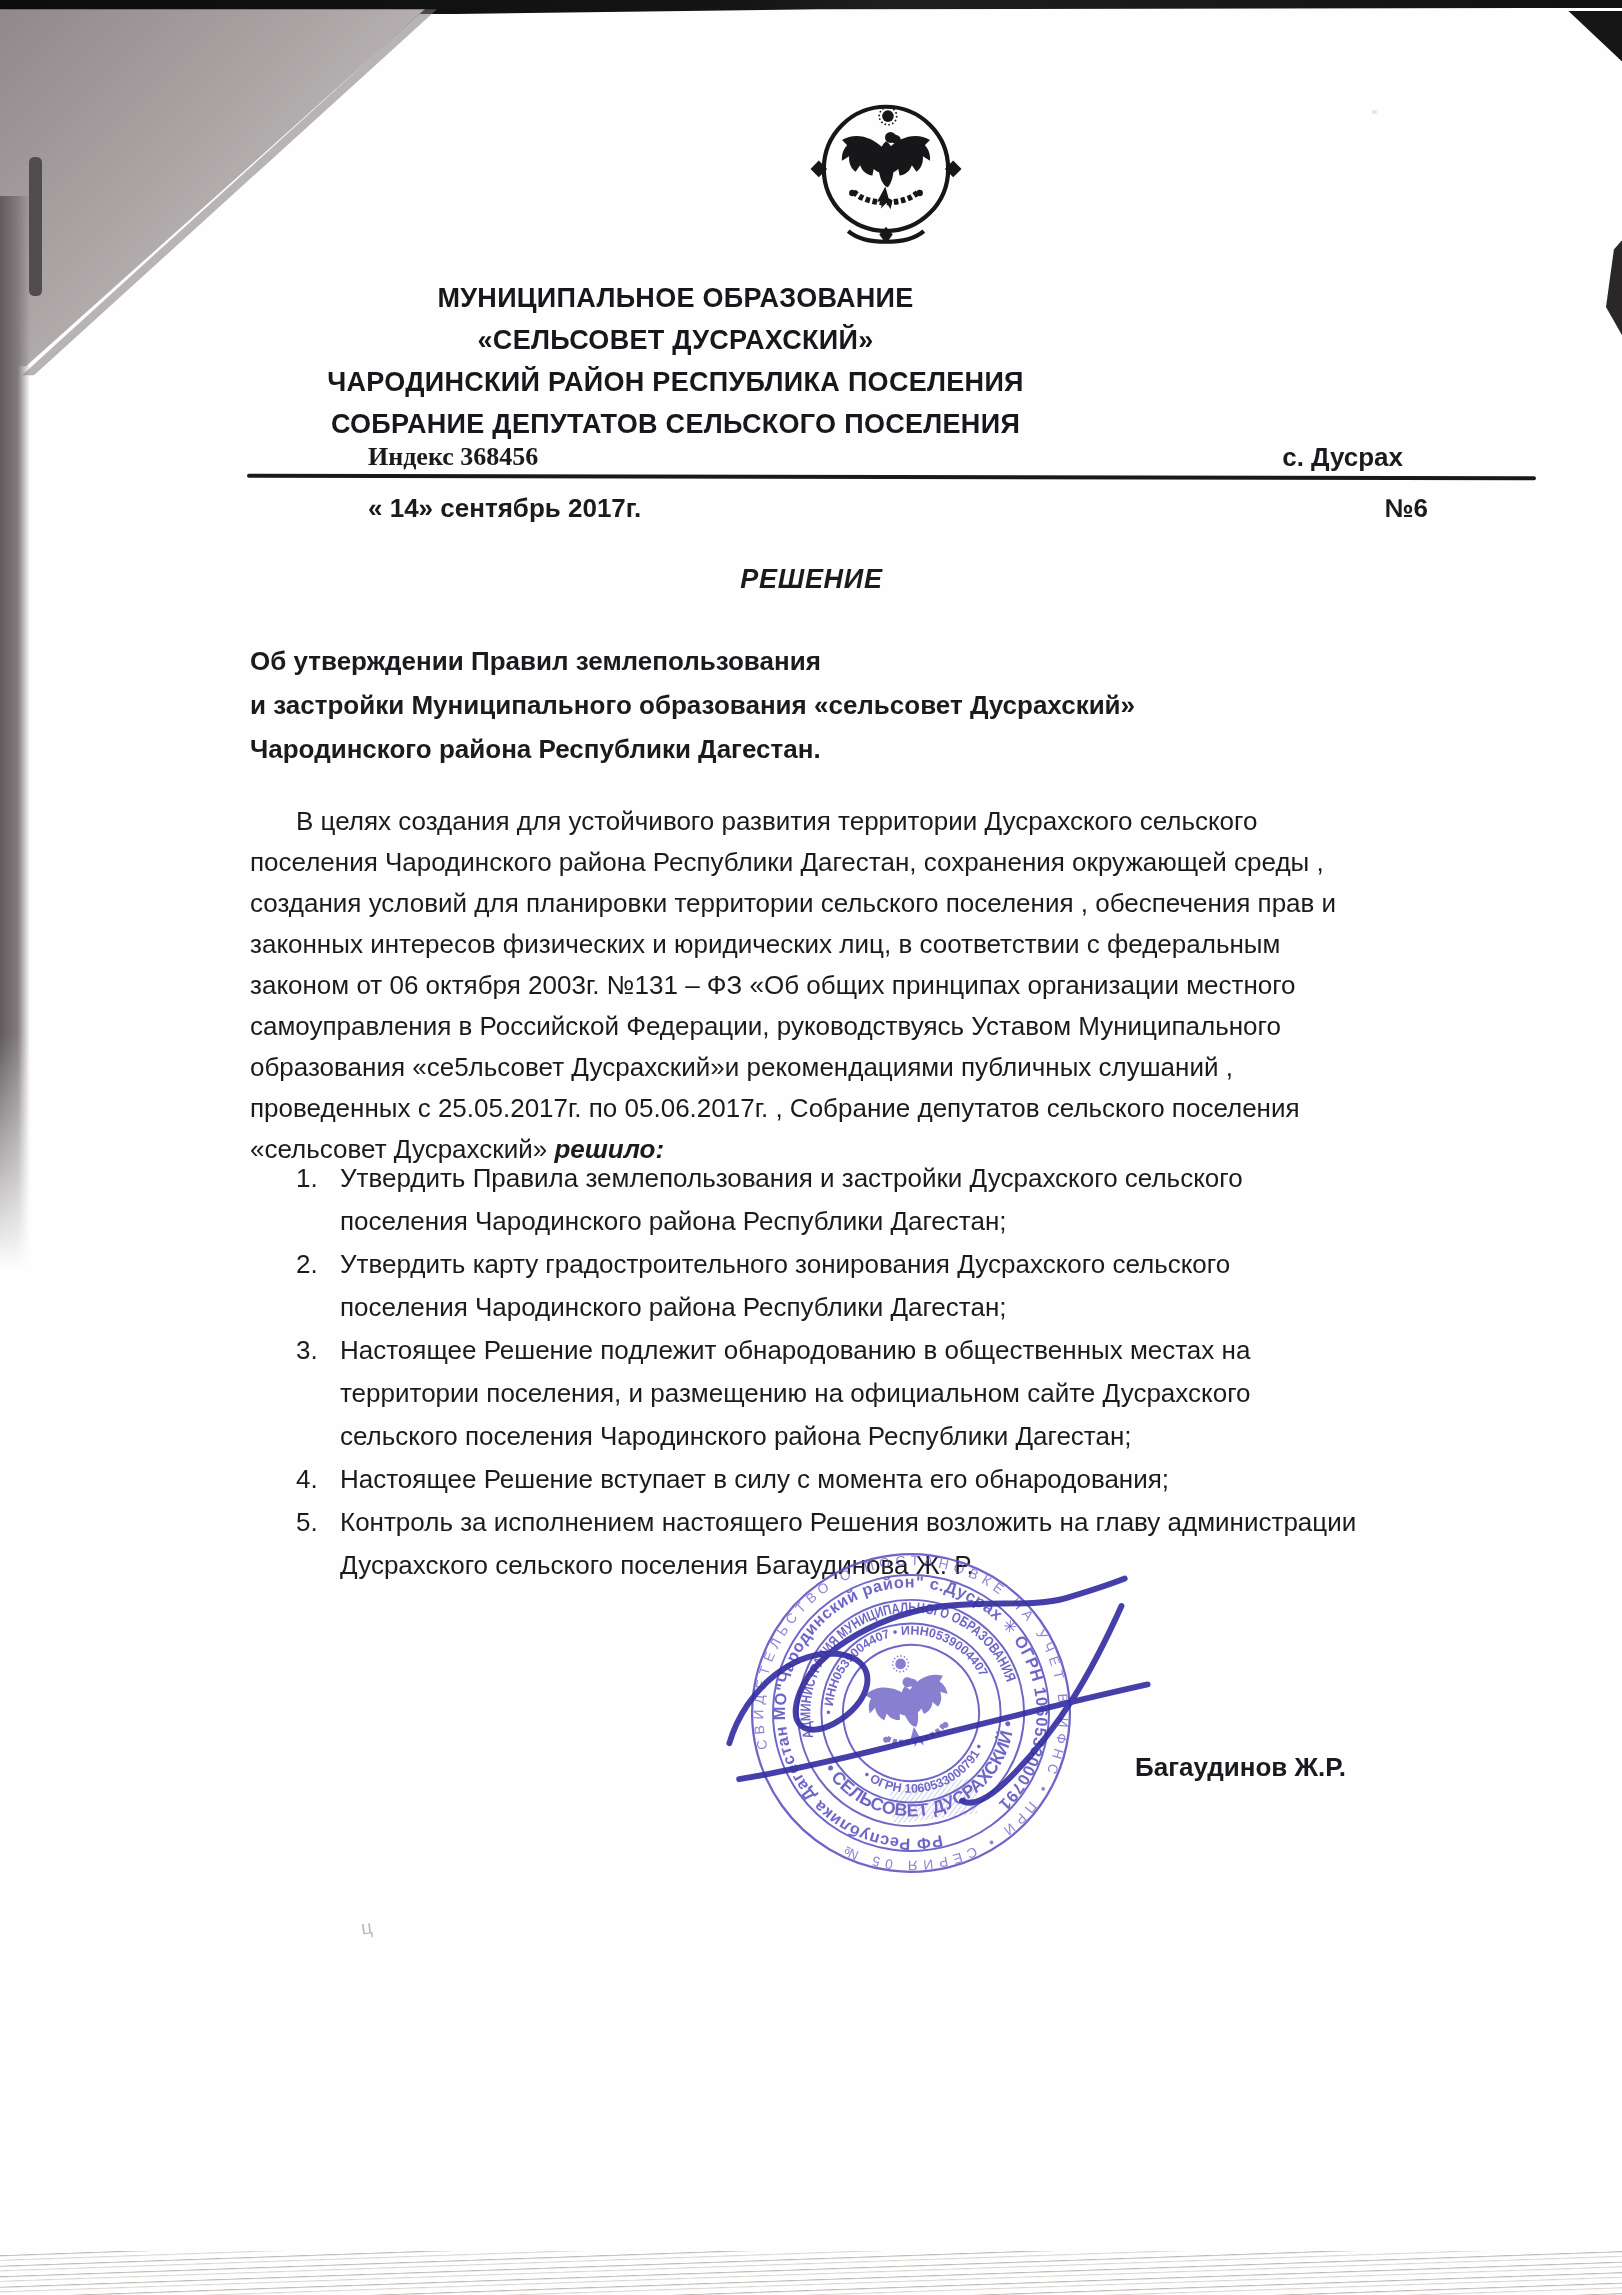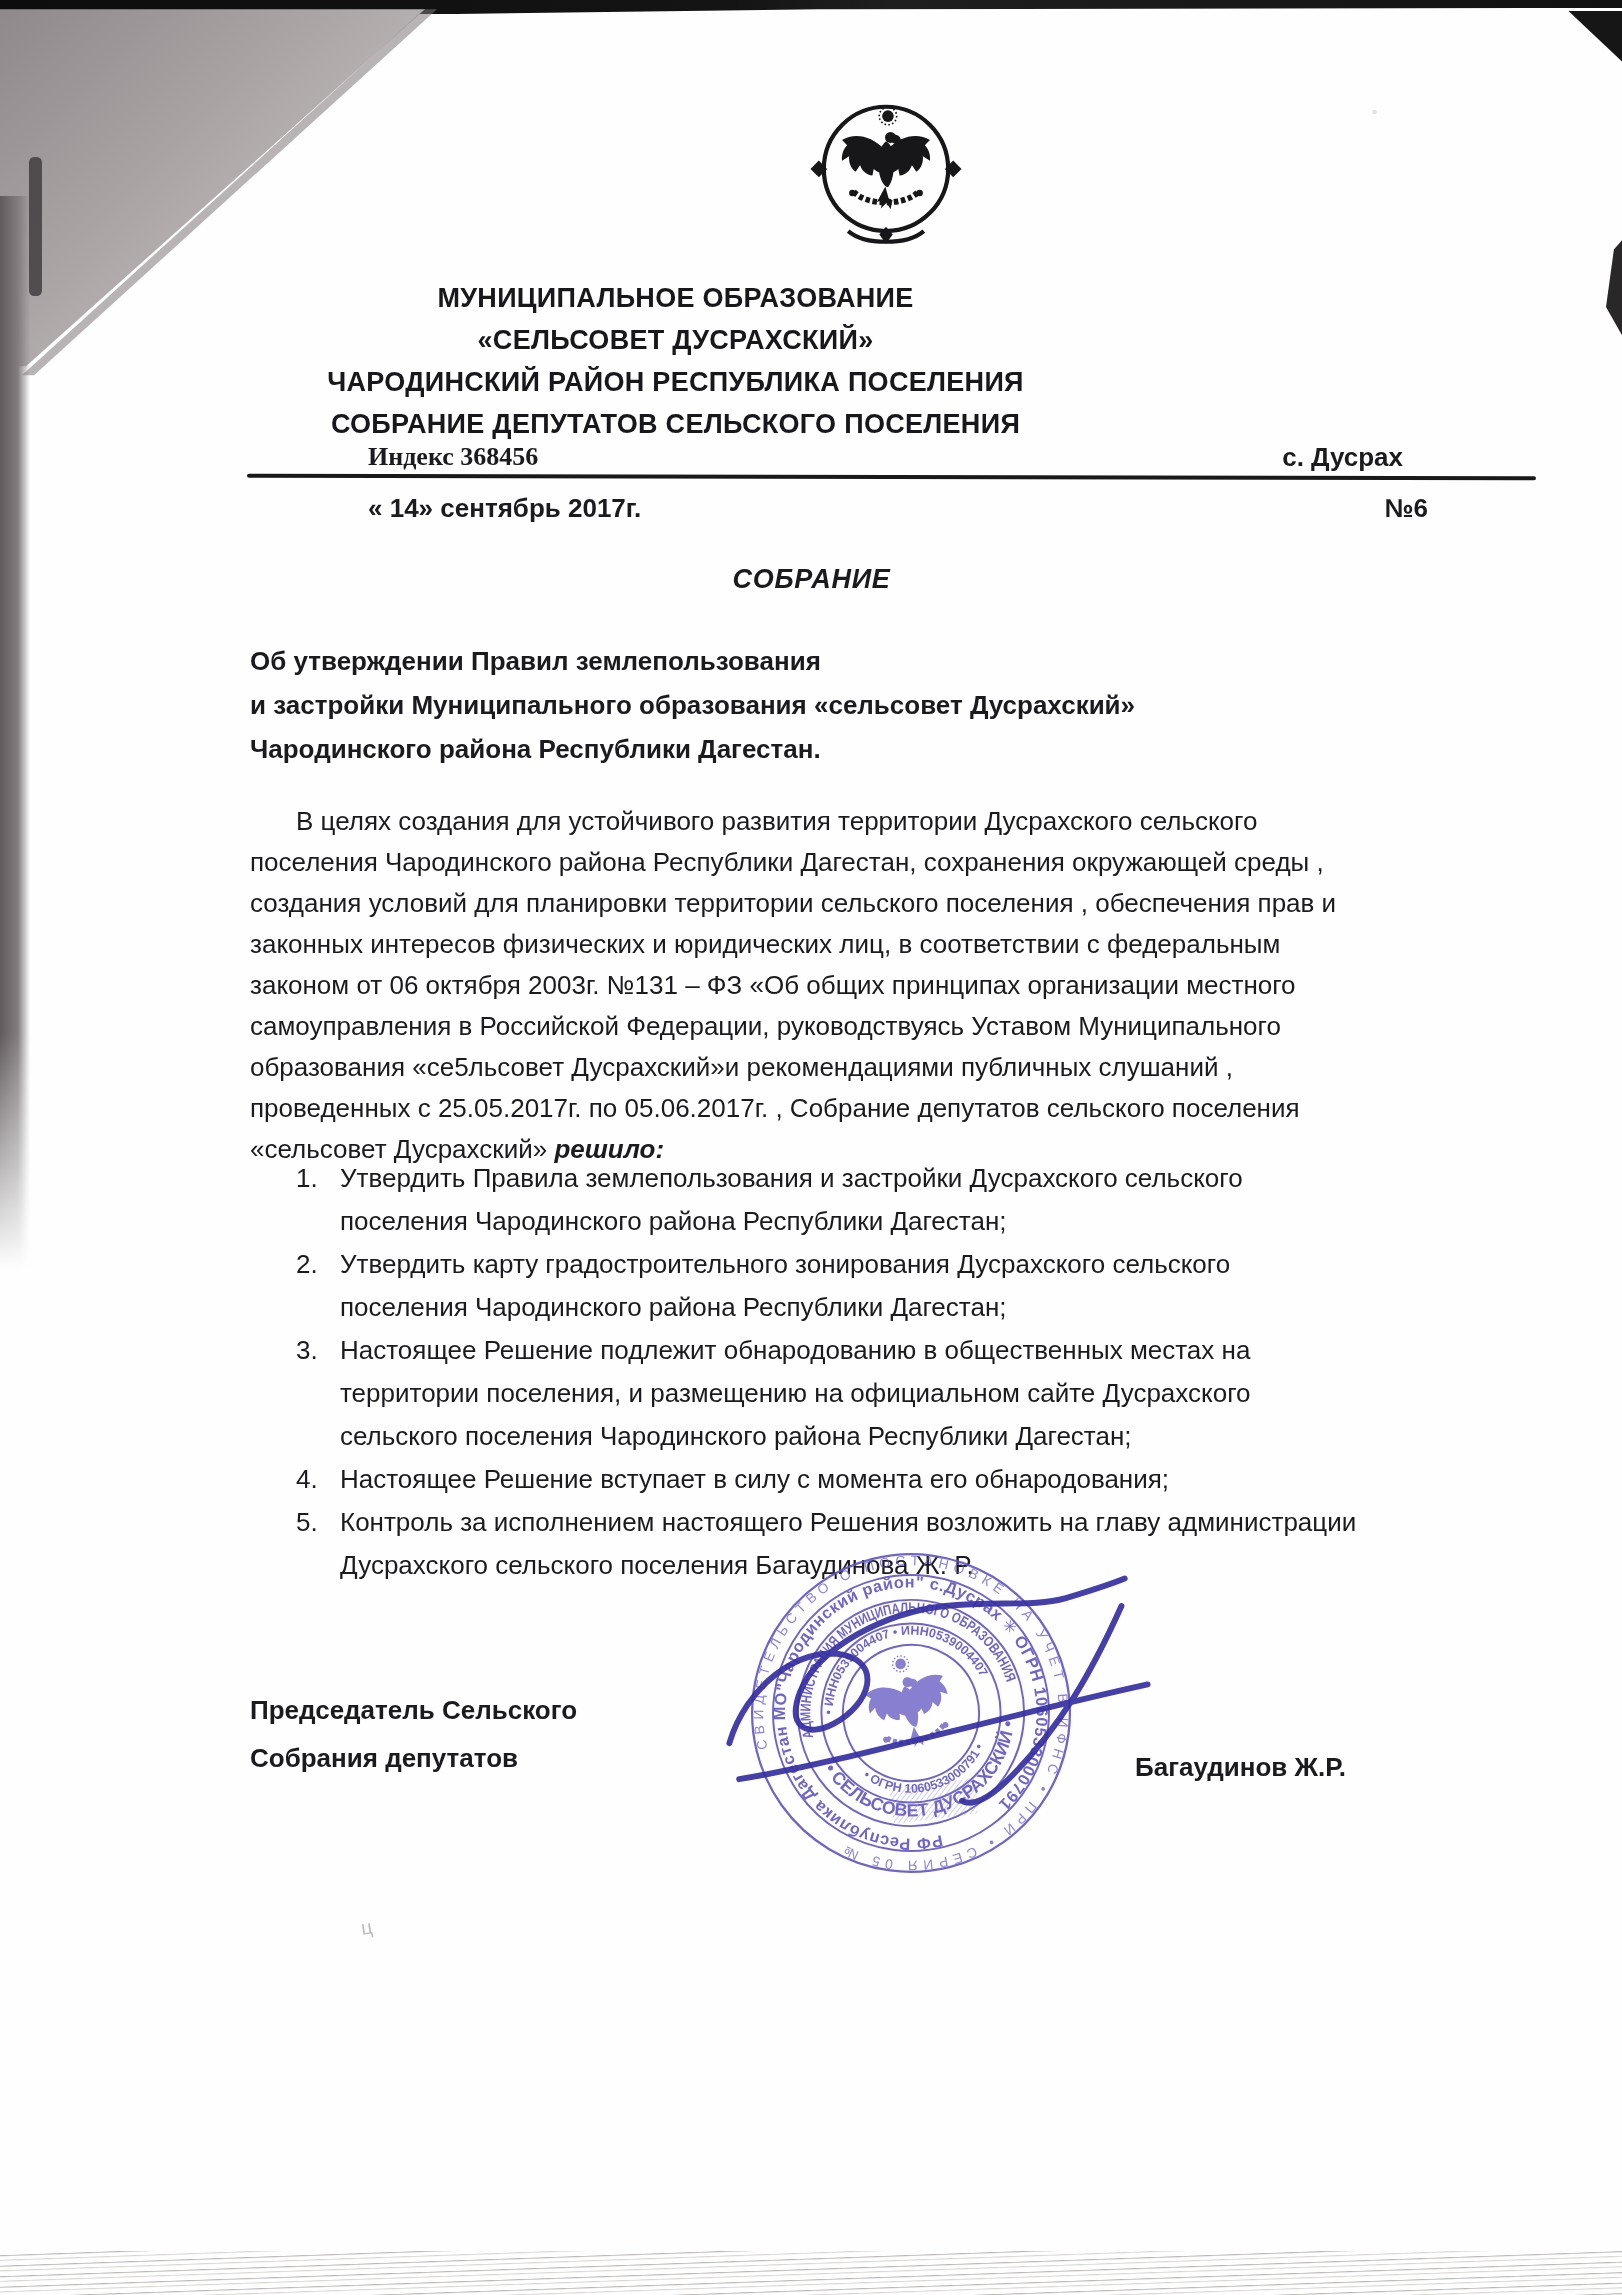--- a/index.html
+++ b/index.html
@@ -117,21 +117,21 @@
     <div>ЧАРОДИНСКИЙ РАЙОН РЕСПУБЛИКА ПОСЕЛЕНИЯ</div>
     <div>СОБРАНИЕ ДЕПУТАТОВ СЕЛЬСКОГО ПОСЕЛЕНИЯ</div>
   </div>
 
   <div class="meta-index">Индекс 368456</div>
   <div class="meta-place">с. Дусрах</div>
   <div class="rule"></div>
   <div class="meta-date">« 14» сентябрь 2017г.</div>
   <div class="meta-number">№6</div>
 
-  <div class="doc-title">СОБРАНИЕ</div>
+  <div class="doc-title">РЕШЕНИЕ</div>
 
   <div class="subject">Об утверждении Правил землепользования<br>и застройки Муниципального образования «сельсовет Дусрахский»<br>Чародинского района Республики Дагестан.</div>
 
   <div class="body-text">
     <span>В целях создания для устойчивого развития территории Дусрахского сельского<br>поселения Чародинского района Республики Дагестан, сохранения окружающей среды ,<br>создания условий для планировки территории сельского поселения , обеспечения прав и<br>законных интересов физических и юридических лиц, в соответствии с федеральным<br>законом от 06 октября 2003г. №131 – ФЗ «Об общих принципах организации местного<br>самоуправления в Российской Федерации, руководствуясь Уставом Муниципального<br>образования «се5льсовет Дусрахский»и рекомендациями публичных слушаний ,<br>проведенных с 25.05.2017г. по 05.06.2017г. , Собрание депутатов сельского поселения</span><br>
     <span class="body-tail"><span>«сельсовет Дусрахский» </span><span class="bi">решило:</span></span>
   </div>
 
   <div class="decision-list">
     <div class="li">
@@ -149,21 +149,20 @@
     <div class="li">
       <span class="num">4.</span>
       <div class="litext">Настоящее Решение вступает в силу с момента его обнародования;</div>
     </div>
     <div class="li">
       <span class="num">5.</span>
       <div class="litext">Контроль за исполнением настоящего Решения возложить на главу администрации<br>Дусрахского сельского поселения Багаудинова Ж. Р.</div>
     </div>
   </div>
 
-  <div class="sign-position">Председатель Сельского<br>Собрания депутатов</div>
   <div class="sign-name">Багаудинов Ж.Р.</div>
 
   <svg class="stamp" viewBox="0 0 520 520" style="color:#6055c2;">
     <defs>
       <path id="r1" d="M 34,260 a 226,226 0 1,1 452,0 a 226,226 0 1,1 -452,0"></path>
       <path id="r2" d="M 260,452 a 192,192 0 1,1 0,-384 a 192,192 0 1,1 0,384"></path>
       <path id="r3t" d="M 106,260 a 154,154 0 0,1 308,0"></path>
       <path id="r3b" d="M 102,260 a 158,158 0 0,0 316,0"></path>
       <path id="r4t" d="M 140,260 a 120,120 0 0,1 240,0"></path>
       <path id="r4b" d="M 138,260 a 122,122 0 0,0 244,0"></path>

